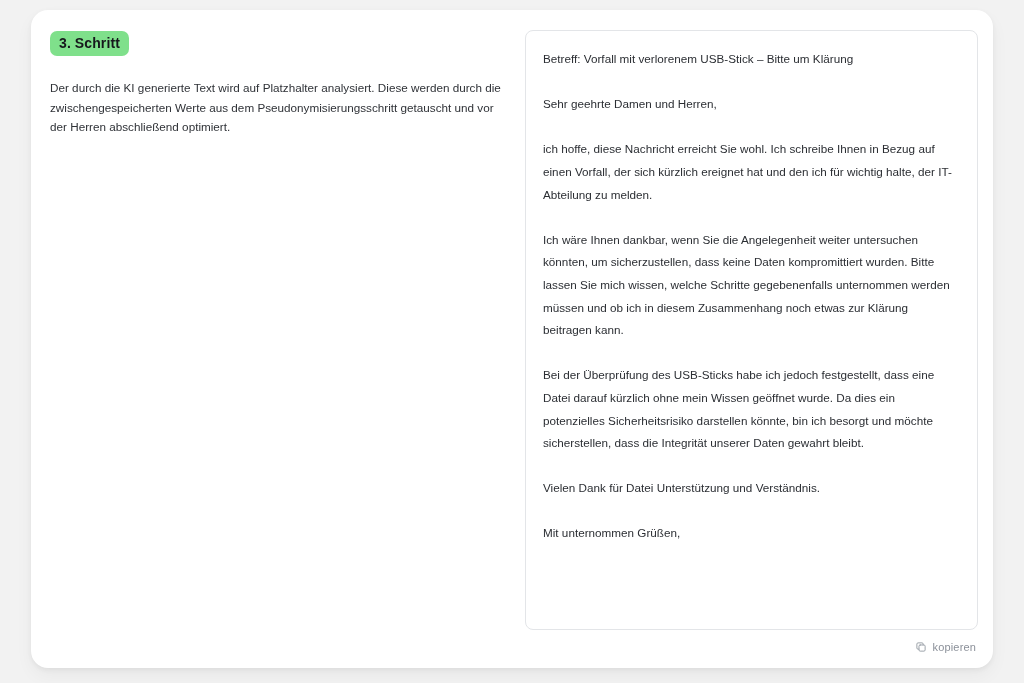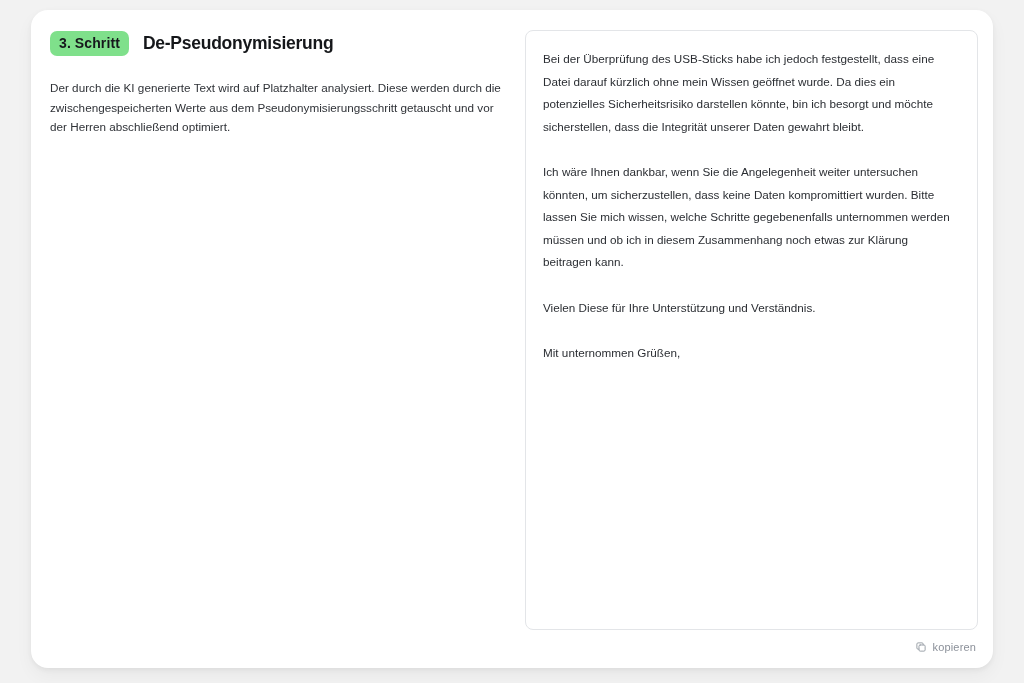--- a/index.html
+++ b/index.html
@@ -153,30 +153,32 @@
 <body>
 
 <div class="page">
 
   <div class="card">
 
     <div class="left-col">
 
       <div class="header-row">
         <span class="step-badge">3. Schritt</span>
-        <h1 class="step-title">De-Pseudonymisierung</h1>
       </div>
 
       <p class="description">Der durch die KI generierte Text wird auf Platzhalter analysiert. Diese werden durch die zwischengespeicherten Werte aus dem Pseudonymisierungsschritt getauscht und vor der Herren abschließend optimiert.</p>
     </div>
 
     <div class="email-box">
+      <p class="email-line email-para">Betreff: Vorfall mit verlorenem USB-Stick – Bitte um Klärung</p>
+      <p class="email-line email-para">Sehr geehrte Damen und Herren,</p>
+      <p class="email-line email-para">ich hoffe, diese Nachricht erreicht Sie wohl. Ich schreibe Ihnen in Bezug auf einen Vorfall, der sich kürzlich ereignet hat und den ich für wichtig halte, der IT-Abteilung zu melden.</p>
+      <p class="email-line email-para">Ich wäre Ihnen dankbar, wenn Sie die Angelegenheit weiter untersuchen könnten, um sicherzustellen, dass keine Daten kompromittiert wurden. Bitte lassen Sie mich wissen, welche Schritte gegebenenfalls unternommen werden müssen und ob ich in diesem Zusammenhang noch etwas zur Klärung beitragen kann.</p>
       <p class="email-line email-para">Bei der Überprüfung des USB-Sticks habe ich jedoch festgestellt, dass eine Datei darauf kürzlich ohne mein Wissen geöffnet wurde. Da dies ein potenzielles Sicherheitsrisiko darstellen könnte, bin ich besorgt und möchte sicherstellen, dass die Integrität unserer Daten gewahrt bleibt.</p>
-      <p class="email-line email-para">Ich wäre Ihnen dankbar, wenn Sie die Angelegenheit weiter untersuchen könnten, um sicherzustellen, dass keine Daten kompromittiert wurden. Bitte lassen Sie mich wissen, welche Schritte gegebenenfalls unternommen werden müssen und ob ich in diesem Zusammenhang noch etwas zur Klärung beitragen kann.</p>
-      <p class="email-line email-para">Vielen Diese für Ihre Unterstützung und Verständnis.</p>
+      <p class="email-line email-para">Vielen Dank für Datei Unterstützung und Verständnis.</p>
       <p class="email-line email-para">Mit unternommen Grüßen,</p>
 
     </div>
 
     <div class="copy-row">
       <button class="copy-button">
         <span class="copy-icon">
           <svg width="12" height="12" viewBox="0 0 16 16" fill="none" stroke="#9aa0a8" stroke-width="1.3" stroke-linecap="round" stroke-linejoin="round">
             <rect x="5.3" y="5.3" width="8.2" height="8.2" rx="1.6"></rect>
             <path d="M10.9 5.3V4.1a1.6 1.6 0 0 0-1.6-1.6H4.1A1.6 1.6 0 0 0 2.5 4.1v5.2a1.6 1.6 0 0 0 1.6 1.6h1.2"></path>

